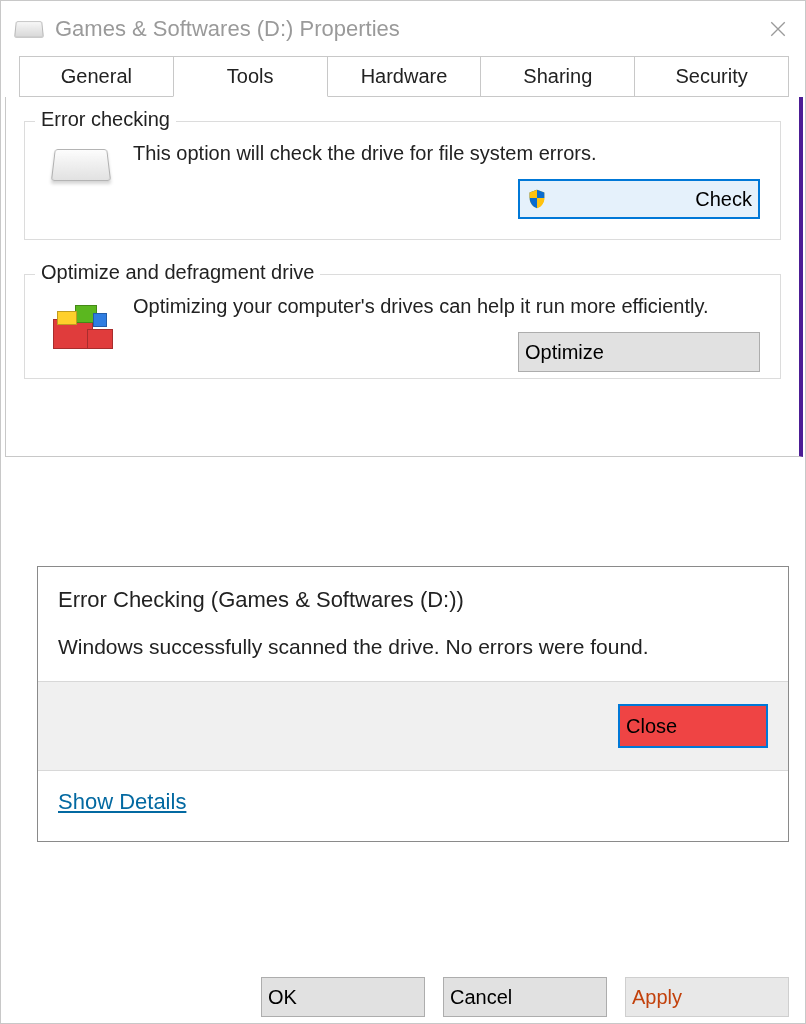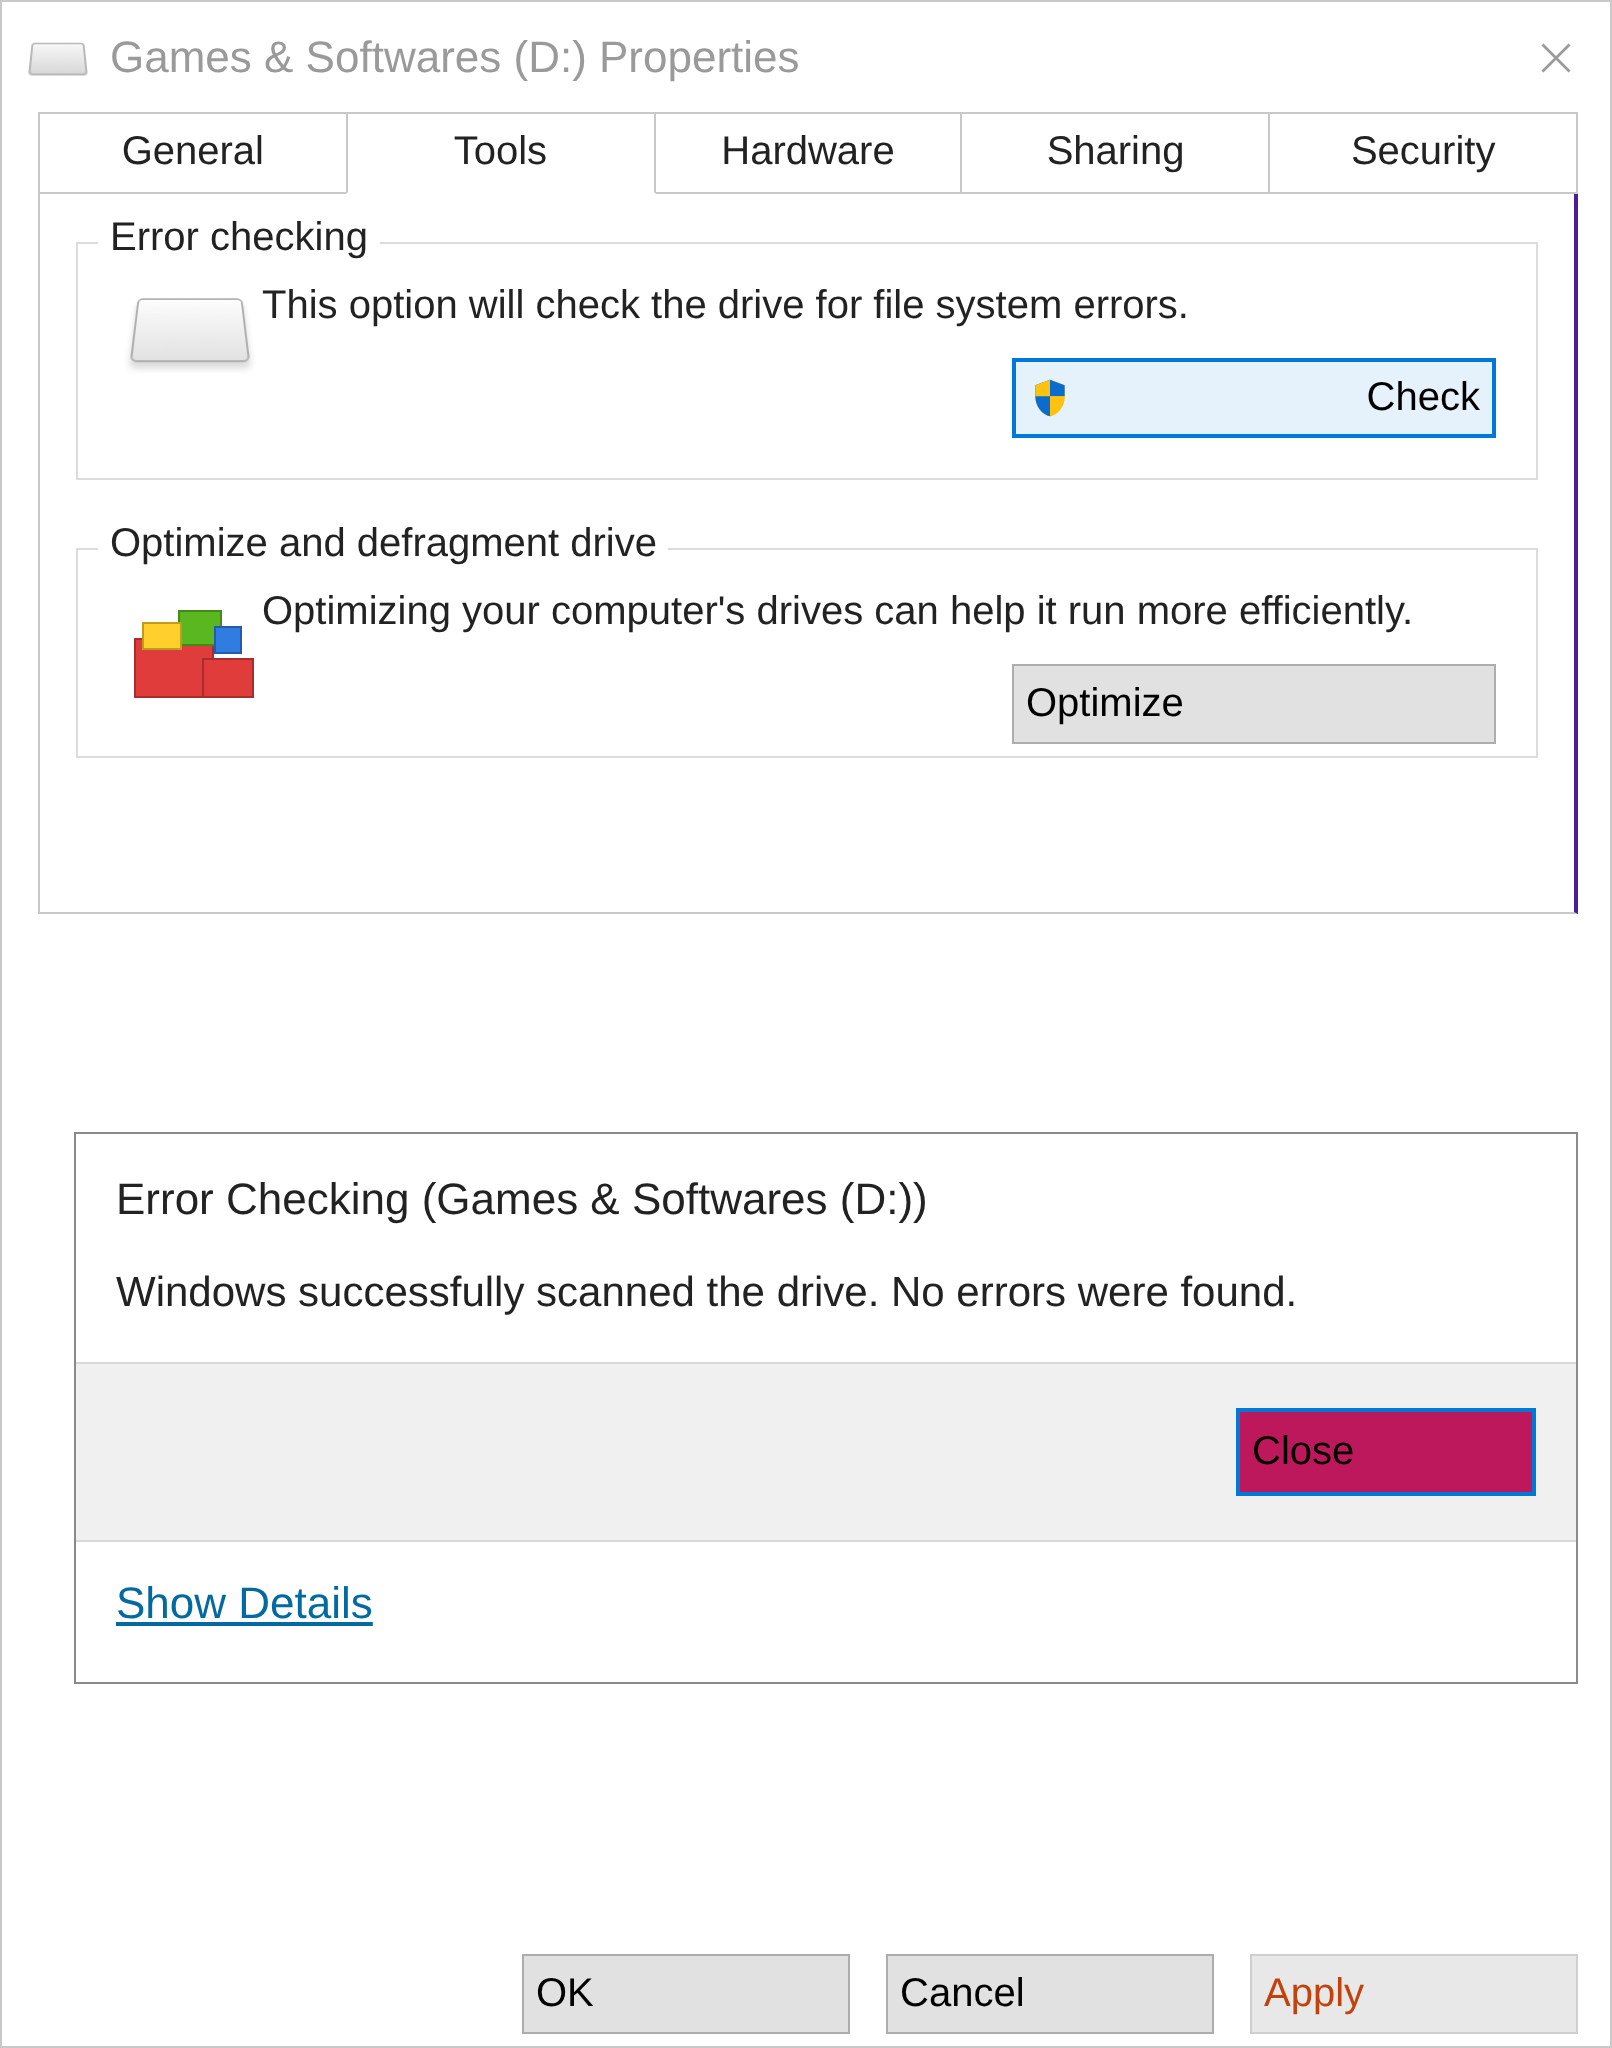--- a/index.html
+++ b/index.html
@@ -65,43 +65,44 @@
   .tabs-row .tab:first-child { margin-left: 0; }
   .tabs-row.row2 .tab { margin-top: -1px; }
   .tab.active {
     background: #fff;
     border-bottom-color: #fff;
     position: relative;
     z-index: 2;
   }
   
   .panel {
-    margin: 0 18px;
+    margin: 0 4px;
     padding: 24px 18px 10px 18px;
     border-left: 1px solid #c8c8c8;
-    border-right: 2px solid #4c1d95;
+    border-right: 4px solid #4c1d95;
     border-bottom: 1px solid #c8c8c8;
     height: 360px;
   }
   .group {
     border: 1px solid #dcdcdc;
     padding: 20px 20px 20px 20px;
     position: relative;
     margin-bottom: 34px;
   }
   .group-label {
     position: absolute;
     top: -14px;
     left: 10px;
     background: #fff;
     padding: 0 6px;
     font-size: 20px;
   }
   .group-row {
     display: flex;
+    gap: 16px;
   }
   .icon-col {
     width: 72px;
     display: flex;
     align-items: flex-start;
     justify-content: center;
     padding-top: 4px;
   }
   .text-col {
     flex: 1;
@@ -180,21 +181,21 @@
   .dlg-buttons {
     background: #f0f0f0;
     border-top: 1px solid #d8d8d8;
     padding: 22px 20px;
     display: flex;
     justify-content: flex-end;
   }
   .dlg-buttons .win-button {
     width: 150px;
     height: 44px;
-    background: #be185d;
+    background: #ef4444;
     border: 2px solid #0078d7;
   }
   .dlg-details {
     border-top: 1px solid #d8d8d8;
     padding: 18px 20px 26px 20px;
   }
   .dlg-details a {
     color: #0369a1;
     text-decoration: underline;
     font-size: 22px;

